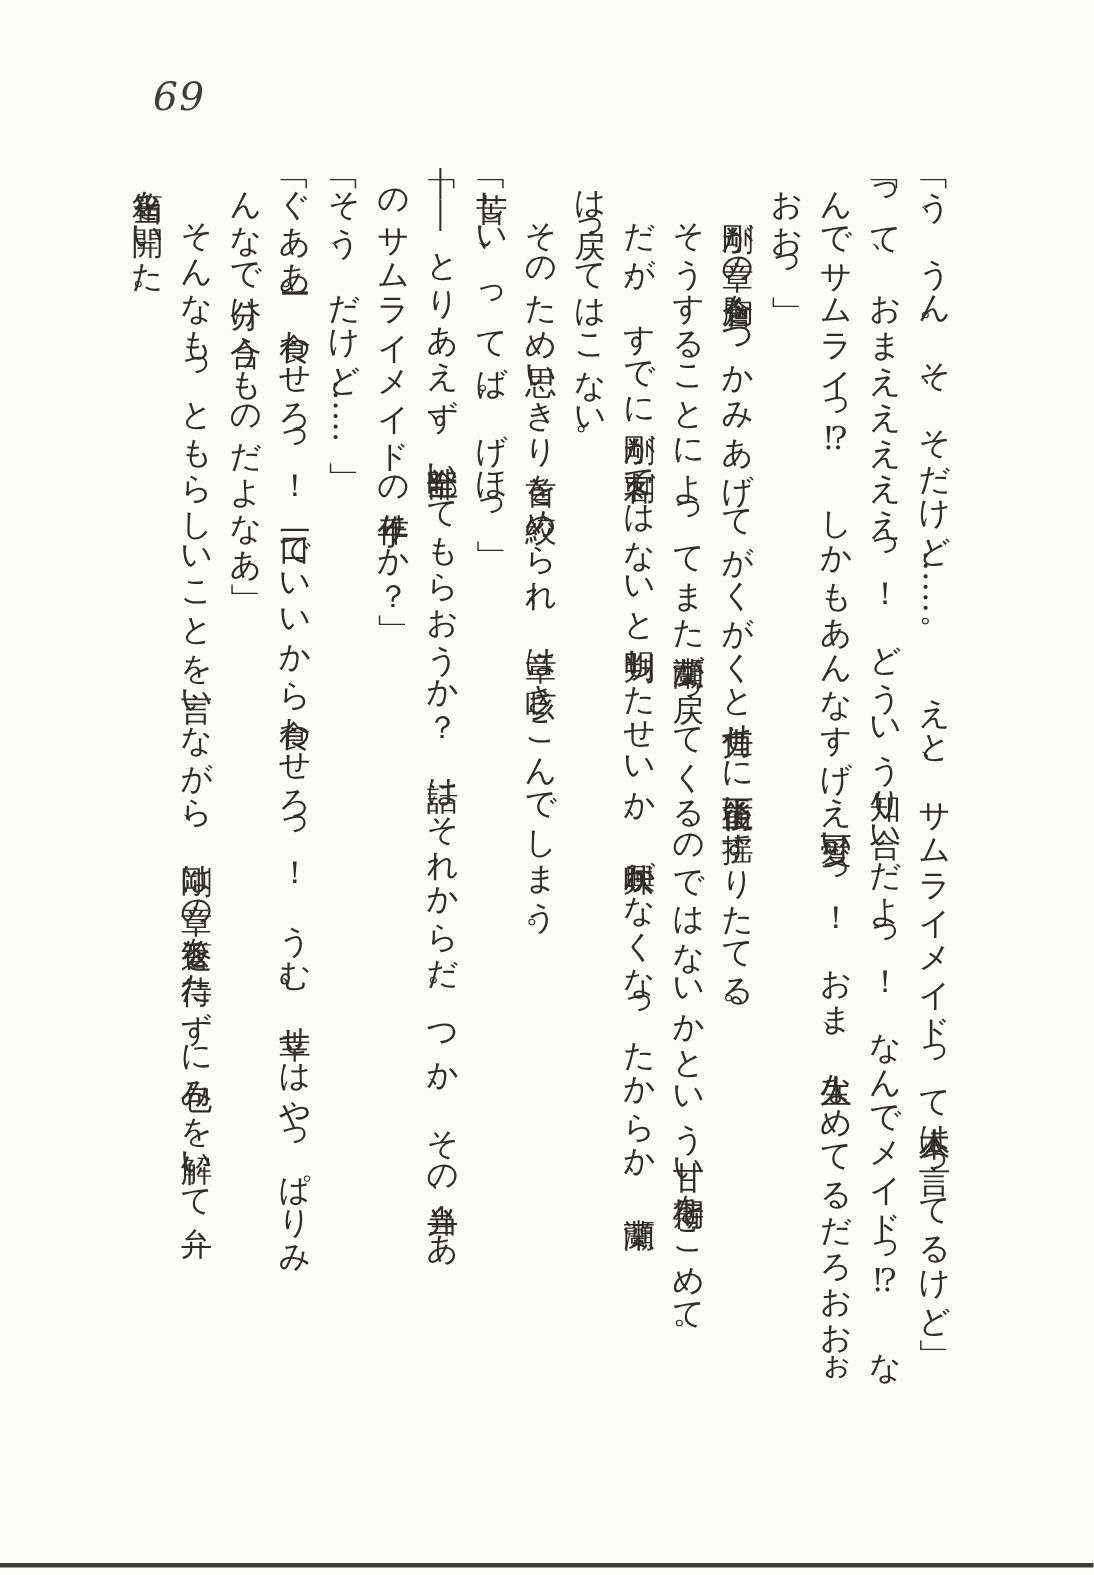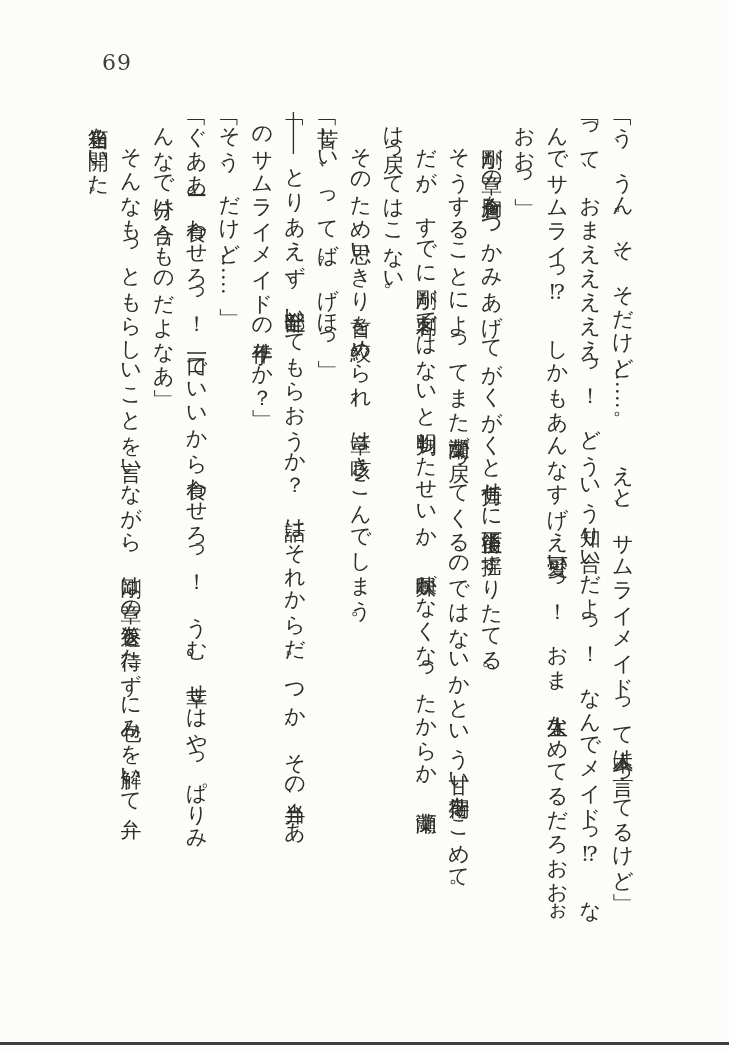--- a/index.html
+++ b/index.html
@@ -18,21 +18,22 @@
   .page {
     position: absolute;
     inset: 0;
     background: #fcfcfb;
   }
   
   .page-number {
     position: absolute;
     left: 102px;
     top: 50px;
-    font-size: 22px;
+    font-size: 26px;
+    font-style: italic;
     color: #3f3e3c;
     letter-spacing: 1px;
     font-family: "DejaVu Serif", serif;
   }
   
   .text-block {
     position: absolute;
     top: 112px;
     right: 90px;
     height: 830px;

